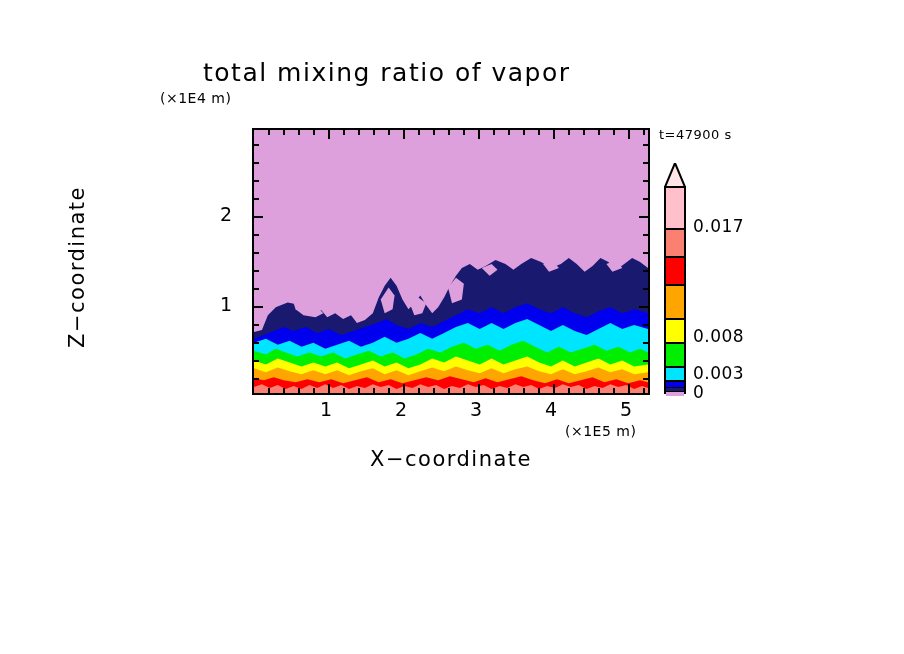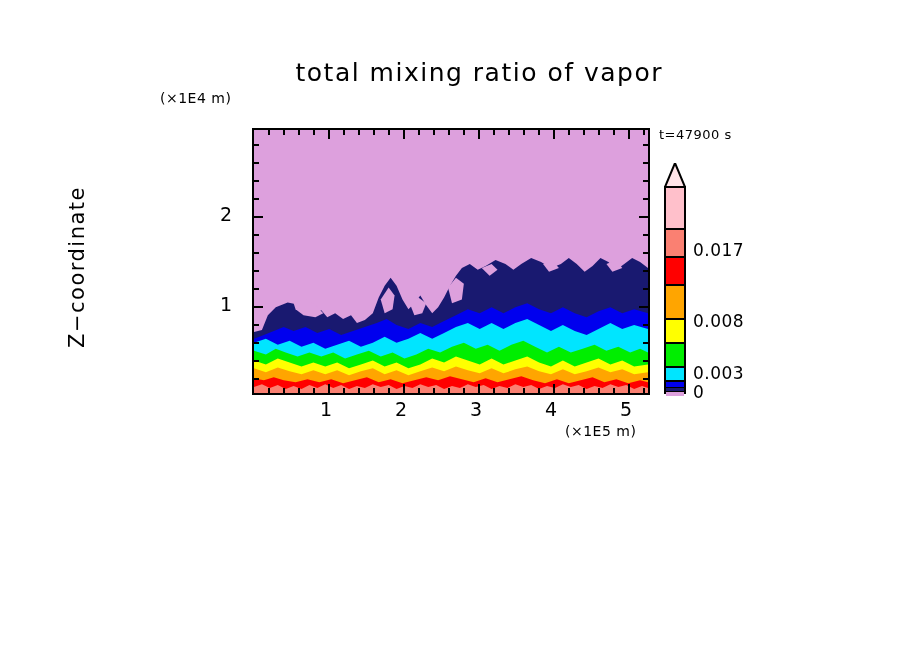--- a/index.html
+++ b/index.html
@@ -2,21 +2,21 @@
 <html><head>
 <meta charset="utf-8">
 <style>
   html,body{margin:0;padding:0;background:#ffffff;}
   body{width:904px;height:654px;position:relative;overflow:hidden;
        font-family:"DejaVu Sans",sans-serif;color:#000;}
 
   .fig{position:absolute;left:0;top:0;width:904px;height:654px;}
 
   
-  .title{position:absolute;left:183px;top:58px;width:480px;text-align:right;
+  .title{position:absolute;left:203px;top:58px;width:480px;text-align:left;
          font-size:25px;letter-spacing:1.5px;white-space:nowrap;}
   .unit-z{position:absolute;left:160px;top:90px;font-size:14px;letter-spacing:.5px;}
   .unit-x{position:absolute;left:565px;top:423px;font-size:14px;letter-spacing:.5px;text-align:center;}
   .timestamp{position:absolute;left:659px;top:127px;font-size:13px;letter-spacing:.5px;
              white-space:nowrap;}
   .xtitle{position:absolute;left:252px;top:447px;width:398px;text-align:center;
           font-size:21px;letter-spacing:1.5px;}
   .ytitle{position:absolute;left:-48px;top:255px;width:250px;text-align:center;
           font-size:21px;letter-spacing:1.5px;
           transform:rotate(-90deg);transform-origin:center center;}
@@ -211,20 +211,21 @@
   <div class="xlabel" style="left:326px">1</div>
   <div class="xlabel" style="left:401px">2</div>
   <div class="xlabel" style="left:476px">3</div>
   <div class="xlabel" style="left:551px">4</div>
   <div class="xlabel" style="left:626px">5</div>
 
   <div style="position:absolute;left:232px;top:304px;font-size:19px;transform:translate(-100%,-50%)">1</div>
   <div style="position:absolute;left:232px;top:214px;font-size:19px;transform:translate(-100%,-50%)">2</div>
 
   <div class="ytitle">Z−coordinate</div>
+  <div class="xtitle">X−coordinate</div>
   <div class="unit-x">(×1E5 m)</div>
 
   <div class="cbar-arrow">
     <svg viewBox="0 0 22 24" preserveAspectRatio="none" style="display:block;width:100%;height:100%">
       <polygon points="11,0 21,24 1,24" fill="#ffe4e8" stroke="#000" stroke-width="2"></polygon>
     </svg>
   </div>
 
   <div class="cbar">
     <div class="cseg" style="top:0px;height:42px;background:#ffc0cb;border-bottom:2px solid #000;box-sizing:border-box"></div>
@@ -232,18 +233,18 @@
     <div class="cseg" style="top:70px;height:28px;background:#ff0000;border-bottom:2px solid #000;box-sizing:border-box"></div>
     <div class="cseg" style="top:98px;height:34px;background:#ffa500;border-bottom:2px solid #000;box-sizing:border-box"></div>
     <div class="cseg" style="top:132px;height:24px;background:#ffff00;border-bottom:2px solid #000;box-sizing:border-box"></div>
     <div class="cseg" style="top:156px;height:24px;background:#00ee00;border-bottom:2px solid #000;box-sizing:border-box"></div>
     <div class="cseg" style="top:180px;height:14px;background:#00e5ff;border-bottom:2px solid #000;box-sizing:border-box"></div>
     <div class="cseg" style="top:194px;height:6px;background:#0000ee;border-bottom:1px solid #000;box-sizing:border-box"></div>
     <div class="cseg" style="top:200px;height:4px;background:#191970;border-bottom:1px solid #000;box-sizing:border-box"></div>
     <div class="cseg" style="top:204px;height:4px;background:#dda0dd"></div>
   </div>
 
-  <div class="clabel" style="top:250px">0.017</div>
-  <div class="clabel" style="top:321px">0.008</div>
+  <div class="clabel" style="top:226px">0.017</div>
+  <div class="clabel" style="top:336px">0.008</div>
   <div class="clabel" style="top:373px">0.003</div>
   <div class="clabel" style="top:392px">0</div>
 
 </div>
 
 </body></html>

